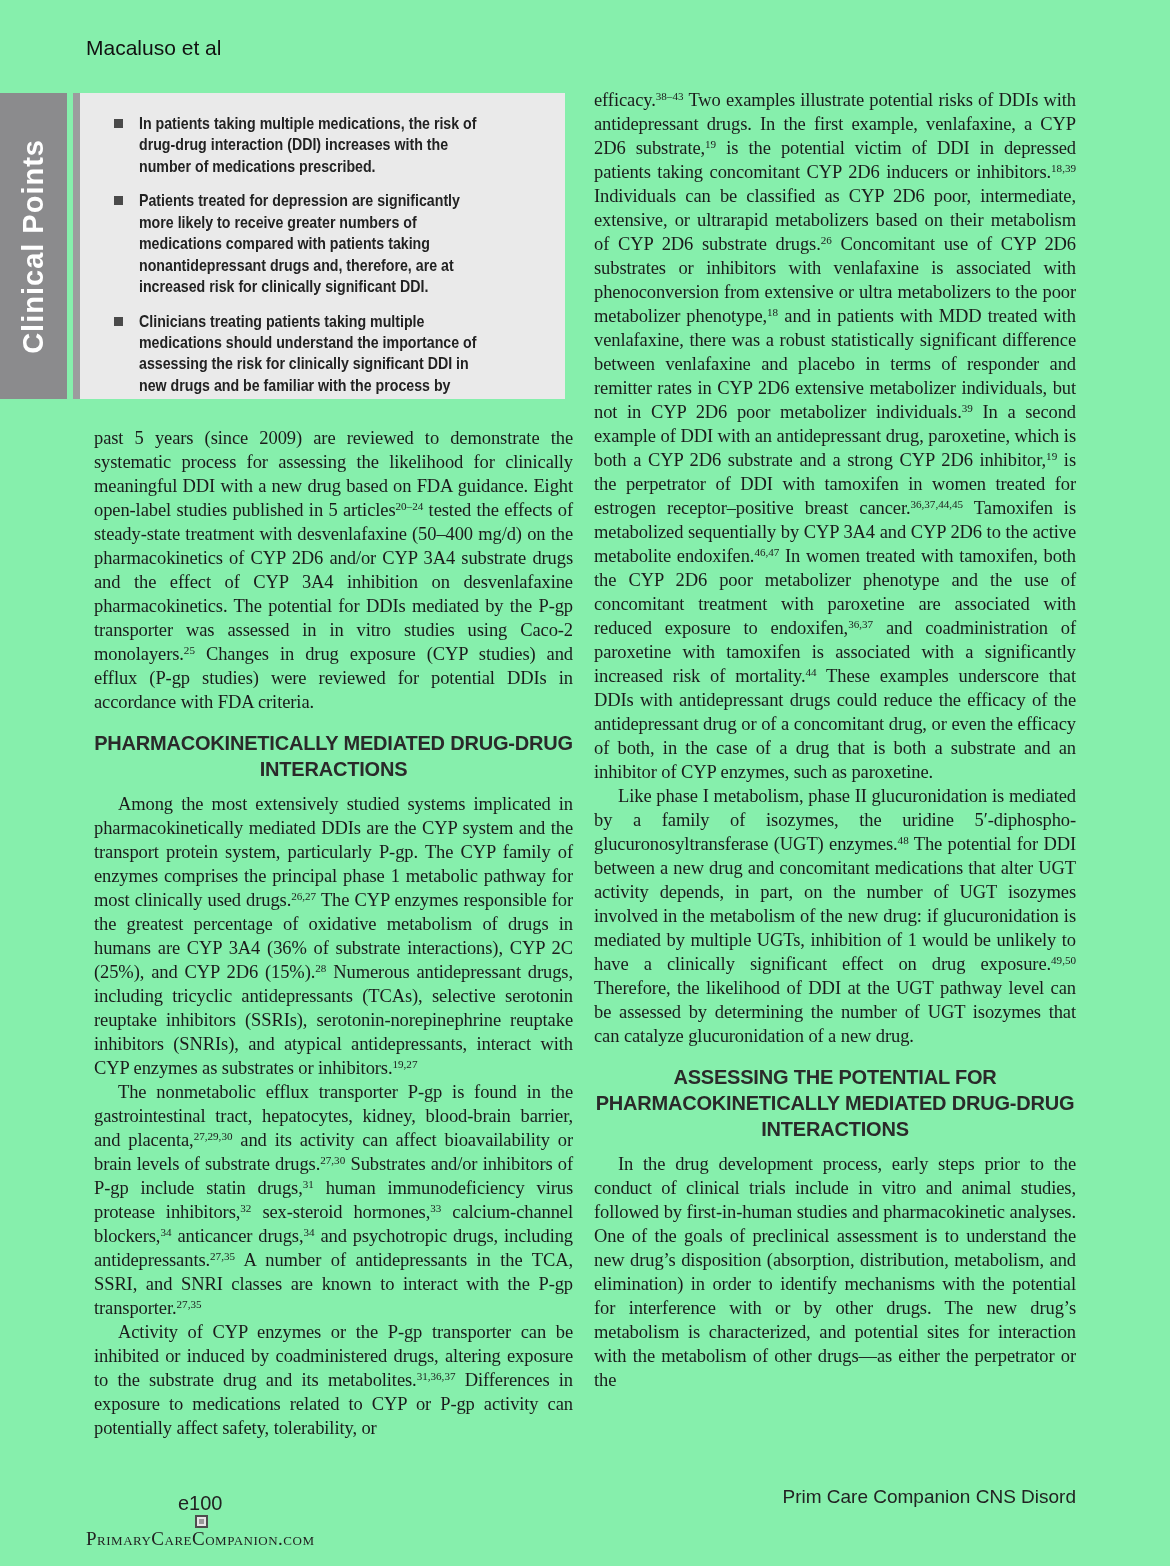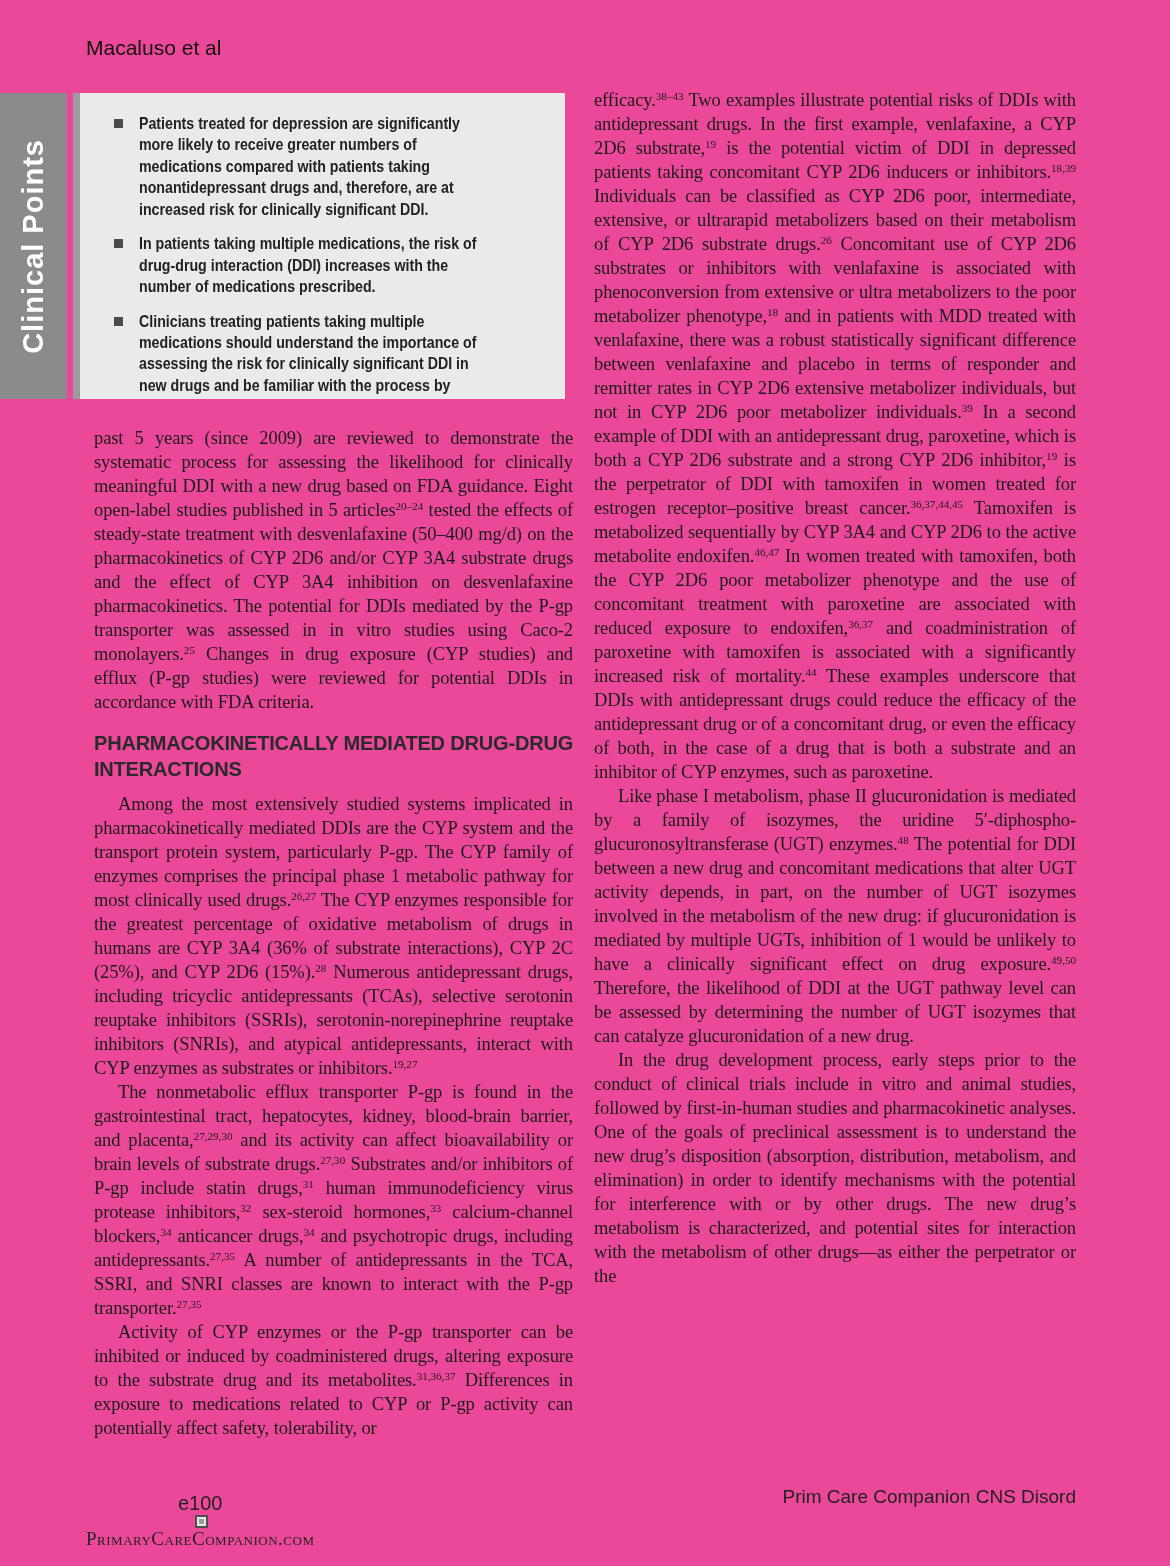--- a/index.html
+++ b/index.html
@@ -1,17 +1,17 @@
 <!DOCTYPE html>
 <html><head>
 <meta charset="utf-8">
 <style>
   html,body { margin:0; padding:0; background:#ffffff; }
   .page {
-    position:relative; width:1170px; height:1566px; background:#ec4899;
+    position:relative; width:1170px; height:1566px; background:#86efac;
     font-family:"Liberation Serif", serif; color:#1b1b1b; overflow:hidden;
   }
 
   
   .running-head {
     position:absolute; left:86px; top:36px;
     font-family:"Liberation Sans", sans-serif; font-size:21px; color:#111;
   }
 
   
@@ -39,21 +39,21 @@
   }
 
   
   .col { position:absolute; text-align:justify; font-size:18.5px; line-height:24px; letter-spacing:-0.1px; }
   .col-left  { left:94px;  top:426px; width:479px; }
   .col-right { left:594px; top:88px;  width:482px; }
   .col p { margin:0; text-indent:24px; }
   .col p.no-indent { text-indent:0; }
   .section-heading {
     font-family:"Liberation Sans", sans-serif; font-weight:bold; font-size:20px;
-    line-height:1.3; margin:16px 0 10px; color:#2a2a2a; letter-spacing:-0.2px;
+    line-height:1.3; text-align:center; margin:16px 0 10px; color:#2a2a2a; letter-spacing:-0.2px;
   }
   sup { font-size:0.6em; line-height:0; position:relative; top:-0.5em; vertical-align:baseline; letter-spacing:0; }
 
   
   .footer-left { position:absolute; left:86px; top:1492px; display:flex; align-items:center;flex-direction:column; }
   .footer-left .pgnum { font-family:"Liberation Sans", sans-serif; font-size:20px; color:#222; }
   .icon-square {
     width:9px; height:9px; border:2px solid #4e4e4e; background:#9a9a9a;
     box-shadow:inset 0 0 0 2px #e6e6e6; margin:0 10px 0 12px;
   }
@@ -75,44 +75,45 @@
 
   <div class="cp-tab">
     <span class="cp-tab-label">Clinical Points</span>
   </div>
   <div class="cp-rule"></div>
 
   <div class="cp-box">
     <ul>
       <li>
         <span class="cp-bullet"></span>
-        <div class="cp-text">Patients treated for depression are significantly more likely to receive greater numbers of medications compared with patients taking nonantidepressant drugs and, therefore, are at increased risk for clinically significant DDI.</div>
+        <div class="cp-text">In patients taking multiple medications, the risk of drug-drug interaction (DDI) increases with the number of medications prescribed.</div>
       </li>
       <li>
         <span class="cp-bullet"></span>
-        <div class="cp-text">In patients taking multiple medications, the risk of drug-drug interaction (DDI) increases with the number of medications prescribed.</div>
+        <div class="cp-text">Patients treated for depression are significantly more likely to receive greater numbers of medications compared with patients taking nonantidepressant drugs and, therefore, are at increased risk for clinically significant DDI.</div>
       </li>
       <li>
         <span class="cp-bullet"></span>
         <div class="cp-text">Clinicians treating patients taking multiple medications should understand the importance of assessing the risk for clinically significant DDI in new drugs and be familiar with the process by which that assessment is made.</div>
       </li>
     </ul>
   </div>
 
   <div class="col col-left">
     <p class="no-indent">past 5 years (since 2009) are reviewed to demonstrate the systematic process for assessing the likelihood for clinically meaningful DDI with a new drug based on FDA guidance. Eight open-label studies published in 5 articles<sup>20–24</sup> tested the effects of steady-state treatment with desvenlafaxine (50–400 mg/d) on the pharmacokinetics of CYP 2D6 and/or CYP 3A4 substrate drugs and the effect of CYP 3A4 inhibition on desvenlafaxine pharmacokinetics. The potential for DDIs mediated by the P-gp transporter was assessed in in vitro studies using Caco-2 monolayers.<sup>25</sup> Changes in drug exposure (CYP studies) and efflux (P-gp studies) were reviewed for potential DDIs in accordance with FDA criteria.</p>
     <h2 class="section-heading">PHARMACOKINETICALLY MEDIATED DRUG-DRUG INTERACTIONS</h2>
     <p>Among the most extensively studied systems implicated in pharmacokinetically mediated DDIs are the CYP system and the transport protein system, particularly P-gp. The CYP family of enzymes comprises the principal phase 1 metabolic pathway for most clinically used drugs.<sup>26,27</sup> The CYP enzymes responsible for the greatest percentage of oxidative metabolism of drugs in humans are CYP 3A4 (36% of substrate interactions), CYP 2C (25%), and CYP 2D6 (15%).<sup>28</sup> Numerous antidepressant drugs, including tricyclic antidepressants (TCAs), selective serotonin reuptake inhibitors (SSRIs), serotonin-norepinephrine reuptake inhibitors (SNRIs), and atypical antidepressants, interact with CYP enzymes as substrates or inhibitors.<sup>19,27</sup></p>
     <p>The nonmetabolic efflux transporter P-gp is found in the gastrointestinal tract, hepatocytes, kidney, blood-brain barrier, and placenta,<sup>27,29,30</sup> and its activity can affect bioavailability or brain levels of substrate drugs.<sup>27,30</sup> Substrates and/or inhibitors of P-gp include statin drugs,<sup>31</sup> human immunodeficiency virus protease inhibitors,<sup>32</sup> sex-steroid hormones,<sup>33</sup> calcium-channel blockers,<sup>34</sup> anticancer drugs,<sup>34</sup> and psychotropic drugs, including antidepressants.<sup>27,35</sup> A number of antidepressants in the TCA, SSRI, and SNRI classes are known to interact with the P-gp transporter.<sup>27,35</sup></p>
     <p>Activity of CYP enzymes or the P-gp transporter can be inhibited or induced by coadministered drugs, altering exposure to the substrate drug and its metabolites.<sup>31,36,37</sup> Differences in exposure to medications related to CYP or P-gp activity can potentially affect safety, tolerability, or</p>
   </div>
 
   <div class="col col-right">
     <p class="no-indent">efficacy.<sup>38–43</sup> Two examples illustrate potential risks of DDIs with antidepressant drugs. In the first example, venlafaxine, a CYP 2D6 substrate,<sup>19</sup> is the potential victim of DDI in depressed patients taking concomitant CYP 2D6 inducers or inhibitors.<sup>18,39</sup> Individuals can be classified as CYP 2D6 poor, intermediate, extensive, or ultrarapid metabolizers based on their metabolism of CYP 2D6 substrate drugs.<sup>26</sup> Concomitant use of CYP 2D6 substrates or inhibitors with venlafaxine is associated with phenoconversion from extensive or ultra metabolizers to the poor metabolizer phenotype,<sup>18</sup> and in patients with MDD treated with venlafaxine, there was a robust statistically significant difference between venlafaxine and placebo in terms of responder and remitter rates in CYP 2D6 extensive metabolizer individuals, but not in CYP 2D6 poor metabolizer individuals.<sup>39</sup> In a second example of DDI with an antidepressant drug, paroxetine, which is both a CYP 2D6 substrate and a strong CYP 2D6 inhibitor,<sup>19</sup> is the perpetrator of DDI with tamoxifen in women treated for estrogen receptor–positive breast cancer.<sup>36,37,44,45</sup> Tamoxifen is metabolized sequentially by CYP 3A4 and CYP 2D6 to the active metabolite endoxifen.<sup>46,47</sup> In women treated with tamoxifen, both the CYP 2D6 poor metabolizer phenotype and the use of concomitant treatment with paroxetine are associated with reduced exposure to endoxifen,<sup>36,37</sup> and coadministration of paroxetine with tamoxifen is associated with a significantly increased risk of mortality.<sup>44</sup> These examples underscore that DDIs with antidepressant drugs could reduce the efficacy of the antidepressant drug or of a concomitant drug, or even the efficacy of both, in the case of a drug that is both a substrate and an inhibitor of CYP enzymes, such as paroxetine.</p>
     <p>Like phase I metabolism, phase II glucuronidation is mediated by a family of isozymes, the uridine 5′-diphospho-glucuronosyltransferase (UGT) enzymes.<sup>48</sup> The potential for DDI between a new drug and concomitant medications that alter UGT activity depends, in part, on the number of UGT isozymes involved in the metabolism of the new drug: if glucuronidation is mediated by multiple UGTs, inhibition of 1 would be unlikely to have a clinically significant effect on drug exposure.<sup>49,50</sup> Therefore, the likelihood of DDI at the UGT pathway level can be assessed by determining the number of UGT isozymes that can catalyze glucuronidation of a new drug.</p>
+    <h2 class="section-heading">ASSESSING THE POTENTIAL FOR PHARMACOKINETICALLY MEDIATED DRUG-DRUG INTERACTIONS</h2>
     <p>In the drug development process, early steps prior to the conduct of clinical trials include in vitro and animal studies, followed by first-in-human studies and pharmacokinetic analyses. One of the goals of preclinical assessment is to understand the new drug’s disposition (absorption, distribution, metabolism, and elimination) in order to identify mechanisms with the potential for interference with or by other drugs. The new drug’s metabolism is characterized, and potential sites for interaction with the metabolism of other drugs—as either the perpetrator or the</p>
   </div>
 
   <div class="footer-left">
     <span class="pgnum">e100</span>
     <span class="icon-square"></span>
     <span class="site">PrimaryCareCompanion.com</span>
   </div>
 
   <div class="footer-right">

